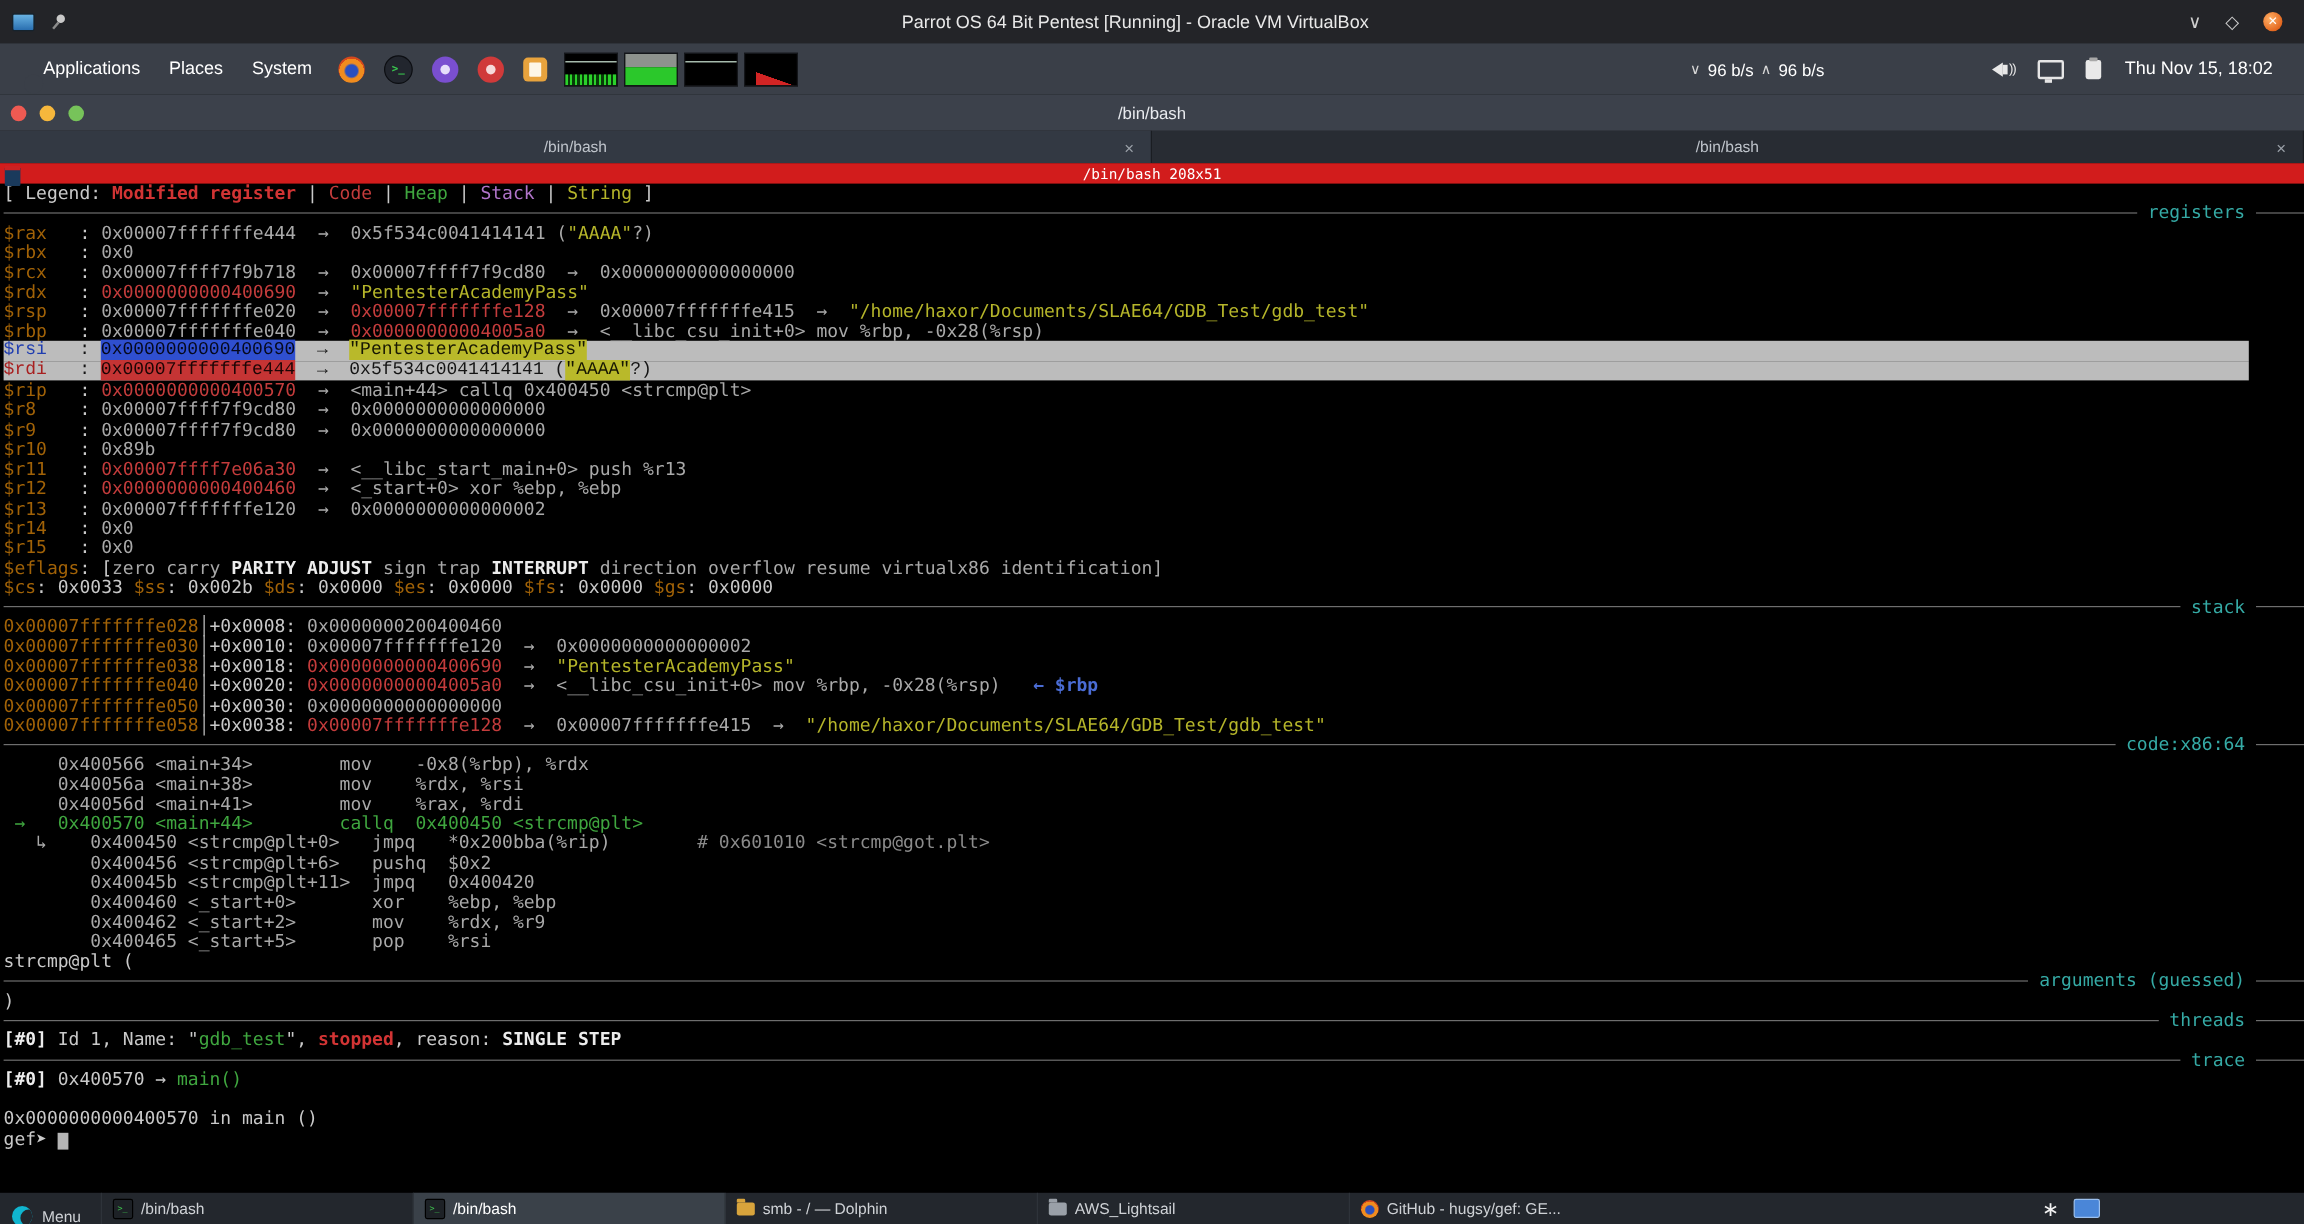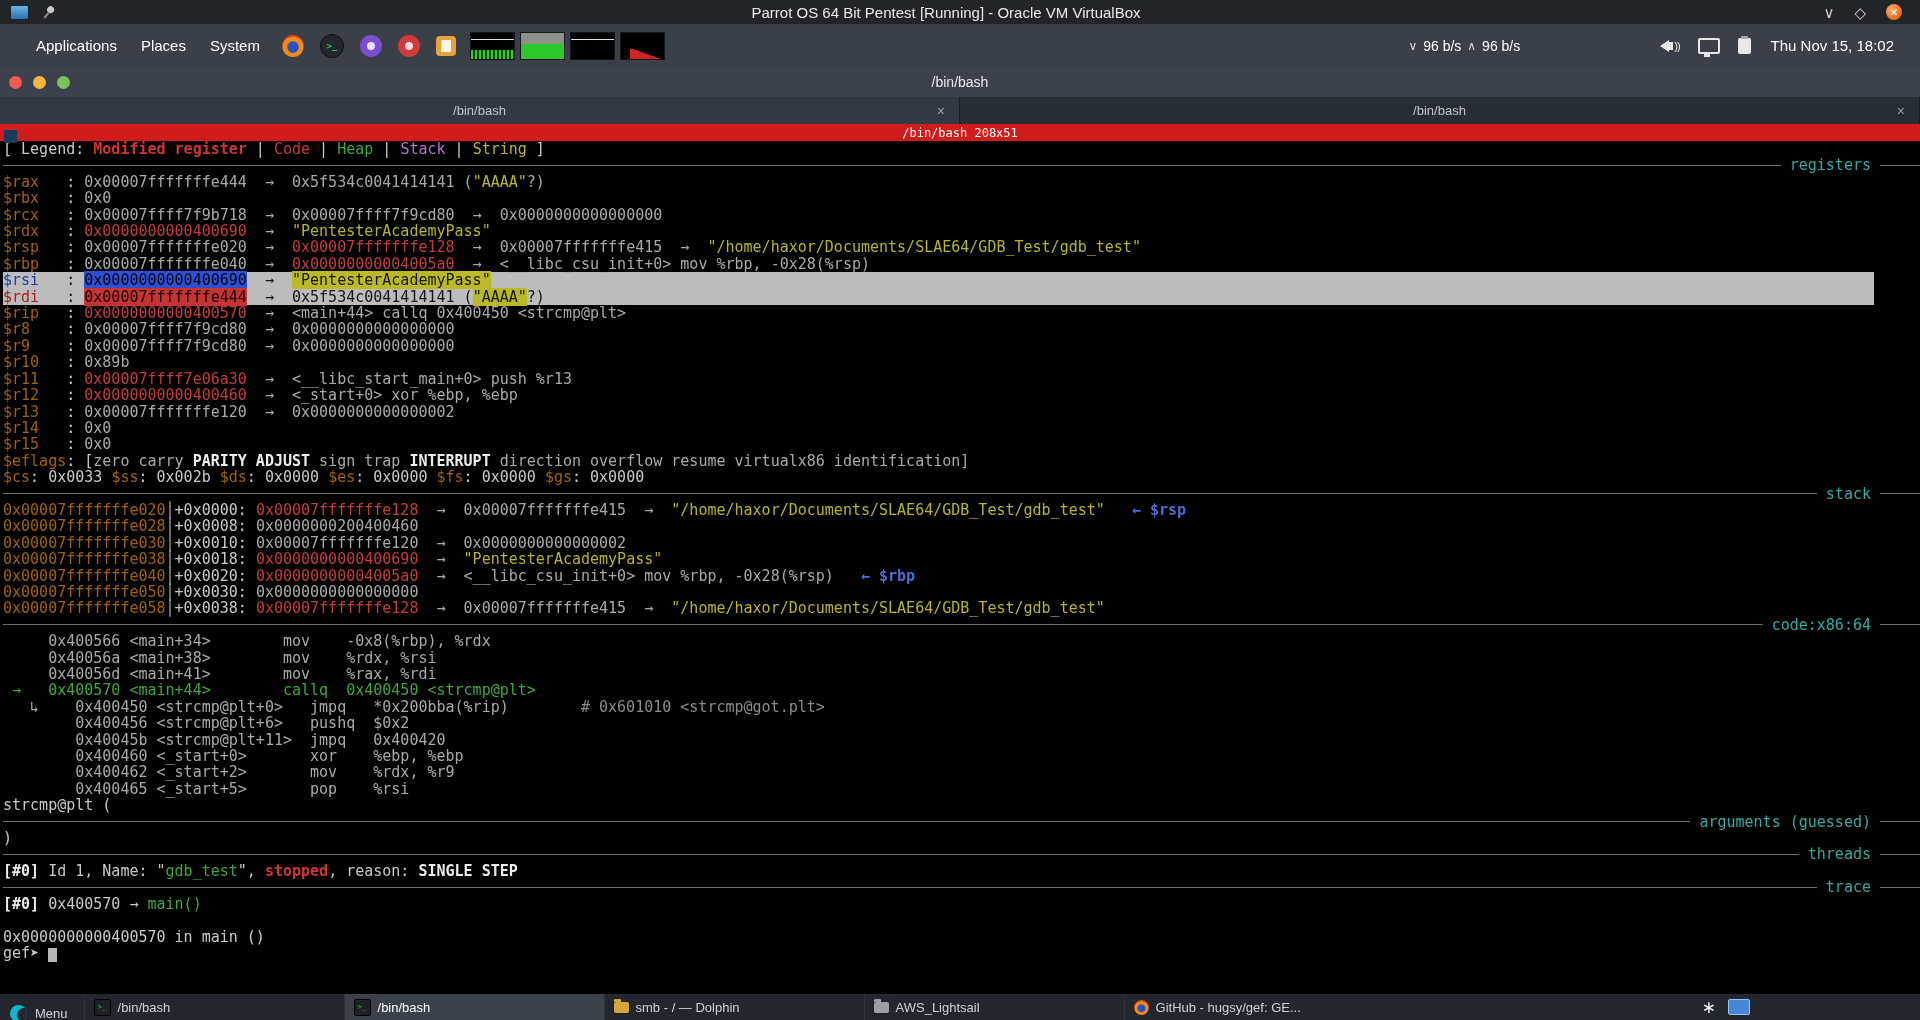--- a/index.html
+++ b/index.html
@@ -1,20 +1,20 @@
 <!DOCTYPE html>
 <html><head>
 <meta charset="utf-8">
 <style>
   html,body{margin:0;padding:0;background:#000;}
   .screen{width:1920px;height:1020px;display:flex;flex-direction:column;overflow:hidden;
           font-family:"Liberation Sans",sans-serif;position:relative;}
 
   
-  .vbox-bar{height:24px;background:#232428;display:flex;align-items:center;color:#e9e9e9;flex:0 0 auto;}
+  .vbox-bar{height:36px;background:#232428;display:flex;align-items:center;color:#e9e9e9;flex:0 0 auto;}
   .vbox-left{display:flex;align-items:center;gap:12px;padding-left:10px;width:120px;}
   .vb-ic1{width:17px;height:13px;background:linear-gradient(#6ab4e4,#2a6fb0);border:1px solid #15232e;border-radius:2px;}
   .vb-pin{width:14px;height:14px;position:relative;transform:rotate(40deg);}
   .vb-pin::before{content:"";position:absolute;top:0;left:4px;width:7px;height:7px;border-radius:50%;background:#c9c9c9;}
   .vb-pin::after{content:"";position:absolute;top:7px;left:7px;width:2px;height:7px;background:#8b8b8b;}
   .vbox-title{flex:1;text-align:center;font-size:15px;}
   .vbox-controls{display:flex;align-items:center;gap:20px;padding-right:18px;width:140px;justify-content:flex-end;}
   .vb-glyph{color:#cfcfcf;font-size:15px;line-height:1;}
   .vb-close{width:16px;height:16px;border-radius:50%;background:radial-gradient(circle at 35% 35%,#ffb066,#e2641c 75%);
             display:flex;align-items:center;justify-content:center;color:#fff;font-size:10px;}
@@ -83,21 +83,21 @@
   .terminal{flex:1 1 auto;background:#000;padding-left:3px;overflow:hidden;
             font-family:"DejaVu Sans Mono",monospace;font-size:15px;line-height:16.41px;}
   .tl{white-space:pre;}
   .tl.sep{display:flex;align-items:center;}
   .sepline{flex:1;height:0;border-top:1px solid #6e6e6e;}
   .sepline.tail{flex:0 0 40px;}
   .seplabel{color:#35aaa5;padding:0 9px;}
   .c-w{color:#c9c9c9;} .c-g{color:#a9a9a9;} .c-b{color:#a16207;} .c-bb{color:#4a6cd4;font-weight:bold;}
   .c-r{color:#c43c3c;} .c-rb{color:#d23434;font-weight:bold;} .c-y{color:#b5b52a;}
   .c-G{color:#3fa63f;} .c-m{color:#b074c9;} .c-B{color:#ececec;font-weight:bold;} .c-cm{color:#8b8b8b;}
-  .tl.selrow{background:#bcbcbc;margin-right:46px;}
+  .tl.selrow{background:#bcbcbc;margin-right:46px;font-family:Liberation Mono, monospace;}
   .c-sb{color:#1f3db0;} .c-sr{color:#a82020;} .c-sk{color:#141414;}
   .c-selb{background:#2f4fd0;color:#06091c;} .c-selr{background:#c53434;color:#1c0505;} .c-sely{background:#b9b92a;color:#171703;}
   .cursor{display:inline-block;width:9px;height:14px;background:#b5b5b5;vertical-align:text-bottom;}
 
   
   .taskbar{height:26px;background:#23272d;display:flex;align-items:stretch;color:#cfd2d6;font-size:13px;flex:0 0 auto;}
   .menu-btn{display:flex;align-items:center;gap:8px;padding:12px 16px 0 10px;}
   .task-btn{width:241px;display:flex;align-items:center;gap:7px;padding:0 9px;border-left:1px solid #2e333a;
             overflow:hidden;white-space:nowrap;}
   .task-btn.active{background:#3a4149;color:#ffffff;}
@@ -218,21 +218,20 @@
       <div class="tl"><span class="c-b">$r9</span><span class="c-w">    : </span><span class="c-g">0x00007ffff7f9cd80</span><span class="c-g">  →  </span><span class="c-g">0x0000000000000000</span></div>
       <div class="tl"><span class="c-b">$r10</span><span class="c-w">   : </span><span class="c-g">0x89b</span></div>
       <div class="tl"><span class="c-b">$r11</span><span class="c-w">   : </span><span class="c-r">0x00007ffff7e06a30</span><span class="c-g">  →  </span><span class="c-g">&lt;__libc_start_main+0&gt; push %r13</span></div>
       <div class="tl"><span class="c-b">$r12</span><span class="c-w">   : </span><span class="c-r">0x0000000000400460</span><span class="c-g">  →  </span><span class="c-g">&lt;_start+0&gt; xor %ebp, %ebp</span></div>
       <div class="tl"><span class="c-b">$r13</span><span class="c-w">   : </span><span class="c-g">0x00007fffffffe120</span><span class="c-g">  →  </span><span class="c-g">0x0000000000000002</span></div>
       <div class="tl"><span class="c-b">$r14</span><span class="c-w">   : </span><span class="c-g">0x0</span></div>
       <div class="tl"><span class="c-b">$r15</span><span class="c-w">   : </span><span class="c-g">0x0</span></div>
       <div class="tl"><span class="c-b">$eflags</span><span class="c-w">: [</span><span class="c-g">zero carry </span><span class="c-B">PARITY ADJUST</span><span class="c-g"> sign trap </span><span class="c-B">INTERRUPT</span><span class="c-g"> direction overflow resume virtualx86 identification]</span></div>
       <div class="tl"><span class="c-b">$cs</span><span class="c-w">: 0x0033 </span><span class="c-b">$ss</span><span class="c-w">: 0x002b </span><span class="c-b">$ds</span><span class="c-w">: 0x0000 </span><span class="c-b">$es</span><span class="c-w">: 0x0000 </span><span class="c-b">$fs</span><span class="c-w">: 0x0000 </span><span class="c-b">$gs</span><span class="c-w">: 0x0000 </span></div>
       <div class="tl sep"><span class="sepline"></span><span class="seplabel">stack</span><span class="sepline tail"></span></div>
-      <div class="tl"><span class="c-b">0x00007fffffffe020</span><span class="c-g">│</span><span class="c-w">+0x0000: </span><span class="c-r">0x00007fffffffe128</span><span class="c-g">  →  </span><span class="c-g">0x00007fffffffe415</span><span class="c-g">  →  </span><span class="c-y">"/home/haxor/Documents/SLAE64/GDB_Test/gdb_test"</span><span class="c-bb">   ← $rsp</span></div>
       <div class="tl"><span class="c-b">0x00007fffffffe028</span><span class="c-g">│</span><span class="c-w">+0x0008: </span><span class="c-g">0x0000000200400460</span></div>
       <div class="tl"><span class="c-b">0x00007fffffffe030</span><span class="c-g">│</span><span class="c-w">+0x0010: </span><span class="c-g">0x00007fffffffe120</span><span class="c-g">  →  </span><span class="c-g">0x0000000000000002</span></div>
       <div class="tl"><span class="c-b">0x00007fffffffe038</span><span class="c-g">│</span><span class="c-w">+0x0018: </span><span class="c-r">0x0000000000400690</span><span class="c-g">  →  </span><span class="c-y">"PentesterAcademyPass"</span></div>
       <div class="tl"><span class="c-b">0x00007fffffffe040</span><span class="c-g">│</span><span class="c-w">+0x0020: </span><span class="c-r">0x00000000004005a0</span><span class="c-g">  →  </span><span class="c-g">&lt;__libc_csu_init+0&gt; mov %rbp, -0x28(%rsp)</span><span class="c-bb">   ← $rbp</span></div>
       <div class="tl"><span class="c-b">0x00007fffffffe050</span><span class="c-g">│</span><span class="c-w">+0x0030: </span><span class="c-g">0x0000000000000000</span></div>
       <div class="tl"><span class="c-b">0x00007fffffffe058</span><span class="c-g">│</span><span class="c-w">+0x0038: </span><span class="c-r">0x00007fffffffe128</span><span class="c-g">  →  </span><span class="c-g">0x00007fffffffe415</span><span class="c-g">  →  </span><span class="c-y">"/home/haxor/Documents/SLAE64/GDB_Test/gdb_test"</span></div>
       <div class="tl sep"><span class="sepline"></span><span class="seplabel">code:x86:64</span><span class="sepline tail"></span></div>
       <div class="tl"><span class="c-g">     0x400566 &lt;main+34&gt;        mov    -0x8(%rbp), %rdx</span></div>
       <div class="tl"><span class="c-g">     0x40056a &lt;main+38&gt;        mov    %rdx, %rsi</span></div>
       <div class="tl"><span class="c-g">     0x40056d &lt;main+41&gt;        mov    %rax, %rdi</span></div>

